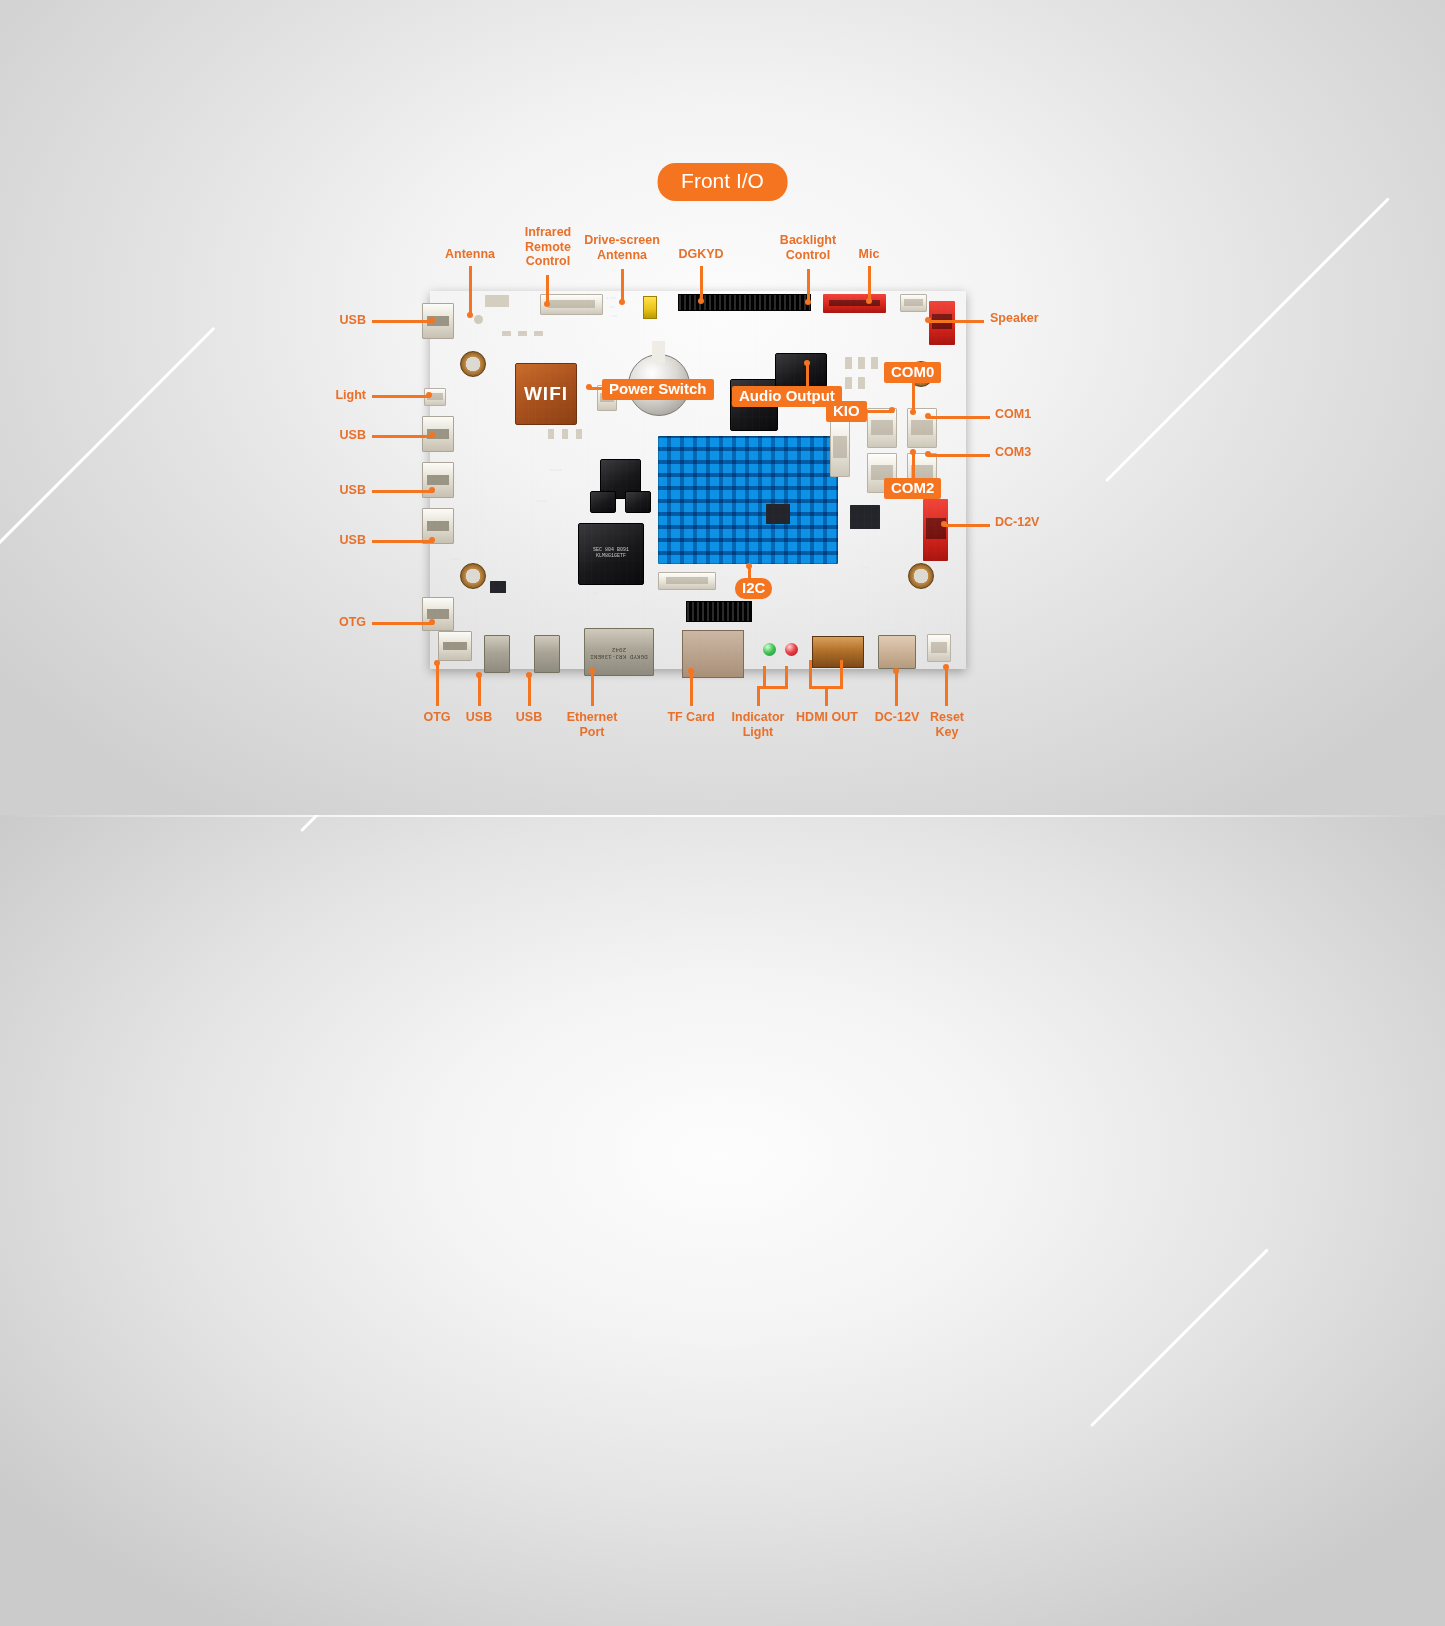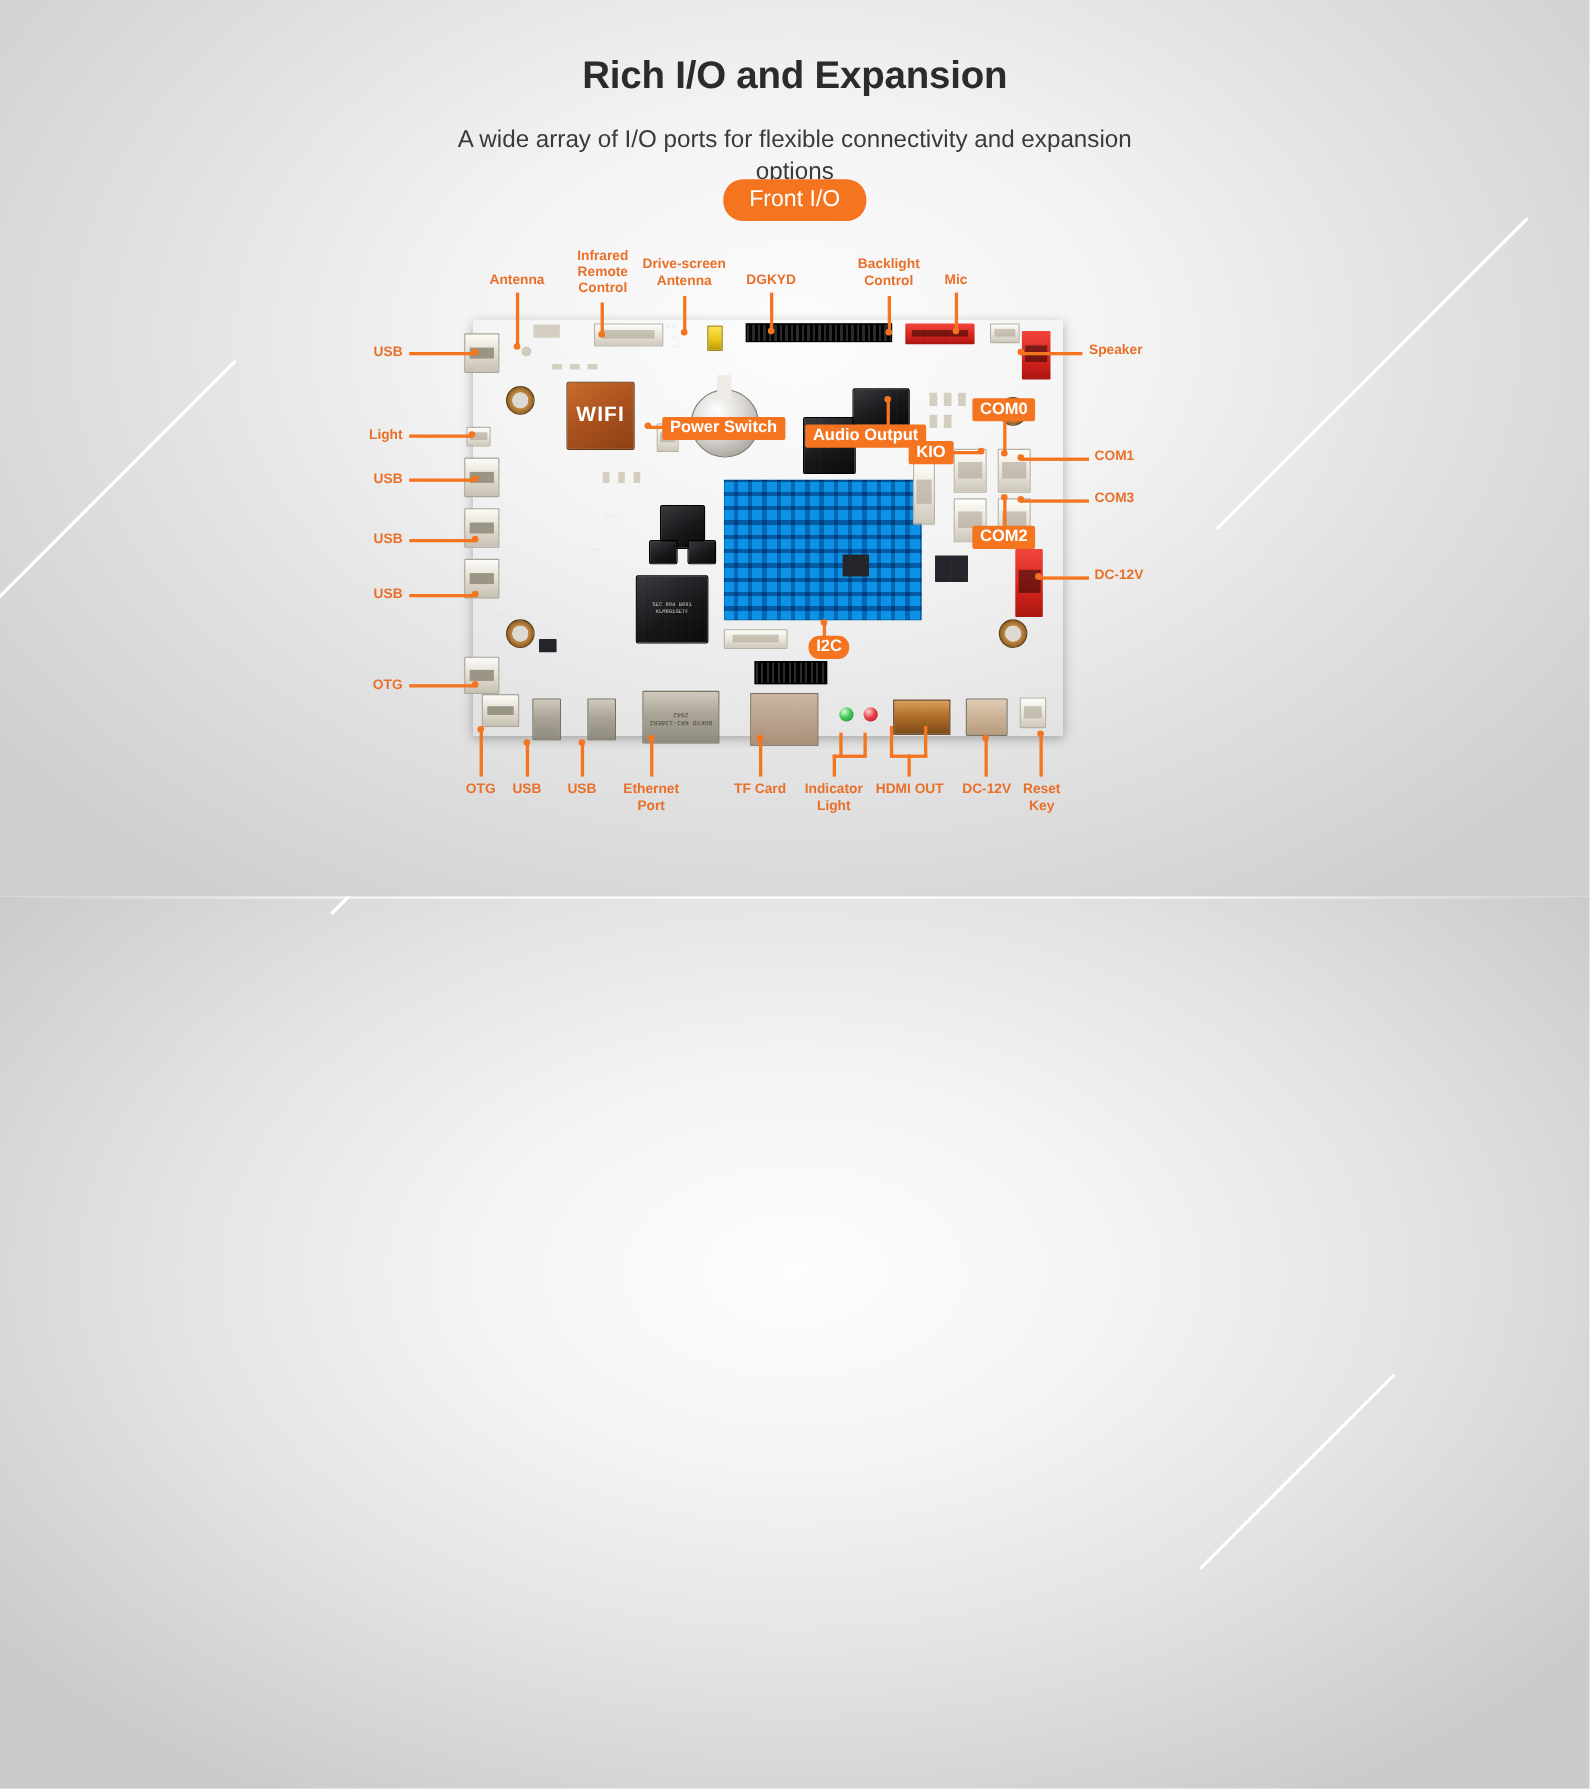--- a/index.html
+++ b/index.html
@@ -114,22 +114,20 @@
   .dot { position:absolute; width:6px; height:6px; border-radius:50%; background:#f4741f; }
 </style>
 </head>
 <body>
 
 <div class="section" id="front-section">
 
   <div class="streak" style="left:-20px; top:560px; width:330px;"></div>
   <div class="streak" style="left:1105px; top:480px; width:400px;"></div>
 
-  <h1 id="page-title">Rich I/O and Expansion</h1>
-  <p id="page-subtitle">A wide array of I/O ports for flexible connectivity and expansion options</p>
   <div class="io-badge" id="front-badge">Front I/O</div>
 
   <div id="front-board">
 
     <div class="part usb-port" style="left:-8px; top:12px; width:32px; height:36px;"></div>
     <div class="part conn-white" style="left:-6px; top:97px; width:22px; height:18px;"></div>
     <div class="part usb-port" style="left:-8px; top:125px; width:32px; height:36px;"></div>
     <div class="part usb-port" style="left:-8px; top:171px; width:32px; height:36px;"></div>
     <div class="part usb-port" style="left:-8px; top:217px; width:32px; height:36px;"></div>
     <div class="part usb-port" style="left:-8px; top:306px; width:32px; height:34px;"></div>
@@ -140,21 +138,21 @@
     <div class="part hole" style="left:478px; top:272px; width:26px; height:26px;"></div>
 
     <div class="part sm" style="left:55px; top:4px; width:24px; height:12px;"></div>
     <div class="part" style="left:44px; top:24px; width:9px; height:9px; border-radius:50%; background:#cfcabb;"></div>
     <div class="part conn-white" style="left:110px; top:3px; width:63px; height:21px;"></div>
     <div class="part jumper-y" style="left:213px; top:5px; width:14px; height:23px;"></div>
     <div class="part header-blk" style="left:248px; top:3px; width:133px; height:17px;"></div>
     <div class="part conn-red" style="left:393px; top:3px; width:63px; height:19px;"></div>
     <div class="part conn-white" style="left:470px; top:3px; width:27px; height:18px;"></div>
 
-    <div class="part wifi-mod" style="left:85px; top:56px; width:62px; height:62px;">
+    <div class="part wifi-mod" style="left:85px; top:72px; width:62px; height:62px;">
       <span>WIFI</span>
     </div>
     <div class="part coincell" style="left:198px; top:63px; width:62px; height:62px;"></div>
     <div class="part" style="left:222px; top:50px; width:13px; height:22px; background:#efece6;"></div>
     <div class="part conn-white" style="left:167px; top:94px; width:20px; height:26px;"></div>
     <div class="part conn-white" style="left:377px; top:63px; width:20px; height:36px;"></div>
     <div class="part chip" style="left:300px; top:88px; width:48px; height:52px;">
       <div class="chip-lbl">Rockchip
 RK3399</div>
     </div>

